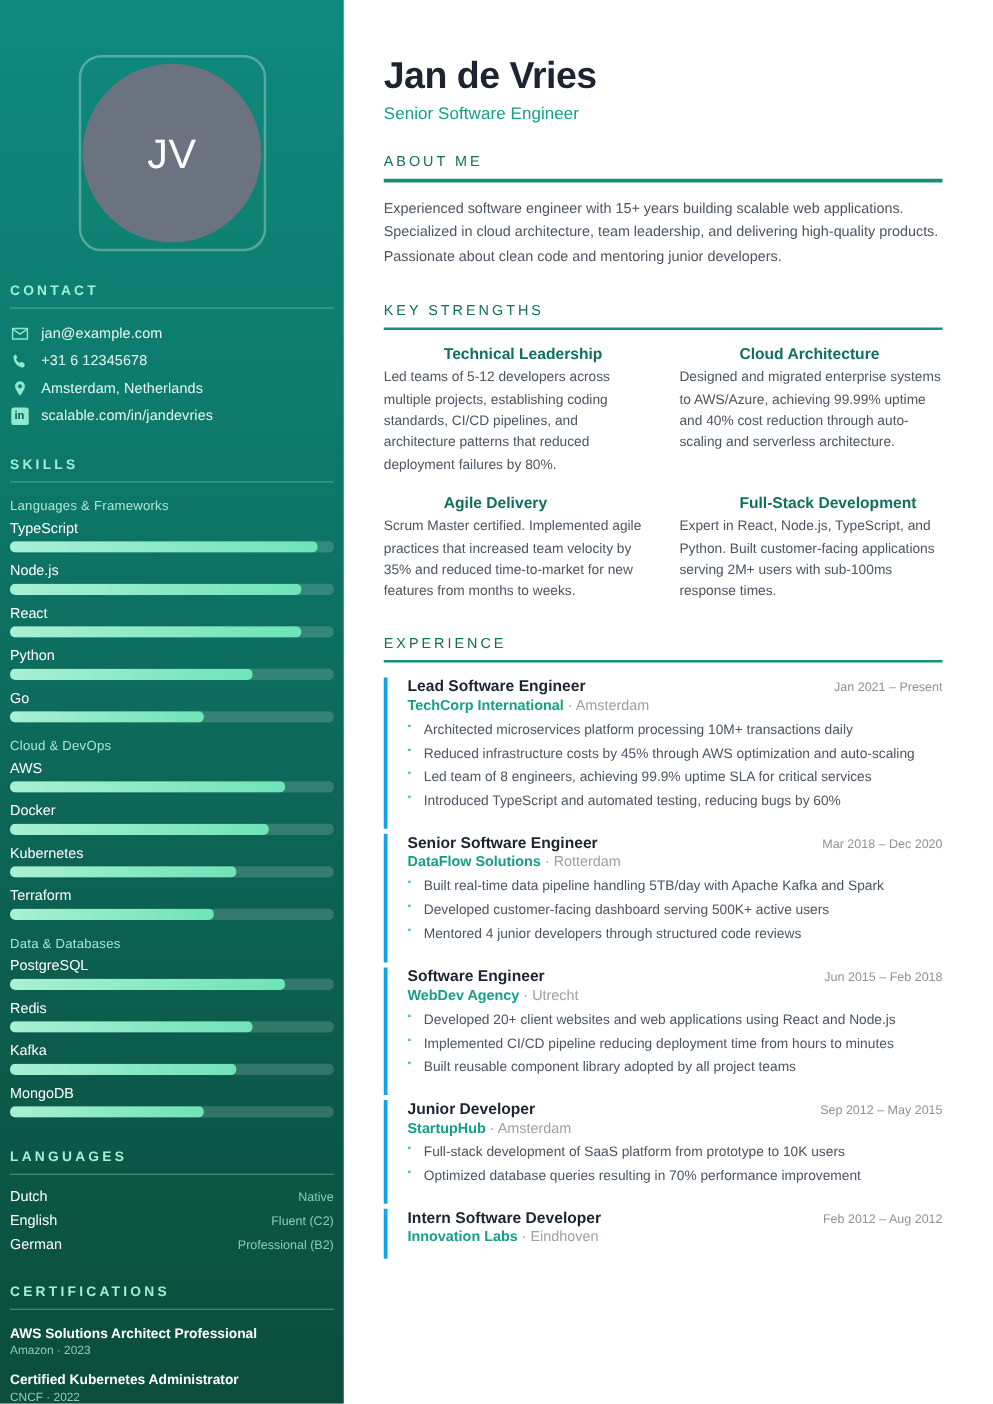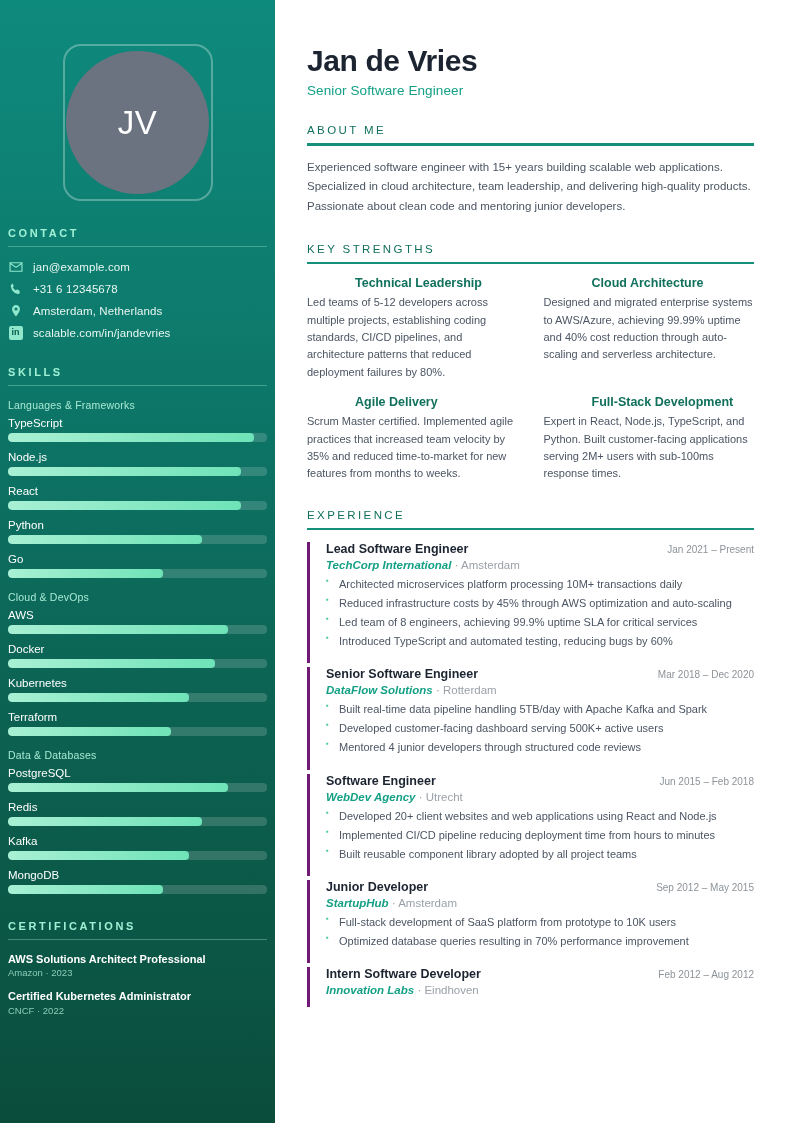--- a/index.html
+++ b/index.html
@@ -95,29 +95,29 @@
 
   .about-text { font-size: 11.5px; line-height: 1.72; color: #4b5563; }
 
   .strengths-grid {
     display: grid; grid-template-columns: 1fr 1fr; gap: 14px 26px;
   }
   .strength-title { font-size: 12.5px; font-weight: 700; color: #10705c; margin-bottom: 4px; margin-left: 48px; }
   .strength-body { font-size: 11px; line-height: 1.58; color: #4b5563; }
 
   .exp-item {
-    border-left: 3px solid #701a75;
+    border-left: 3px solid #0ea5e9;
     padding: 0 0 11px 16px;
     margin-bottom: 4px;
   }
   .exp-head { display: flex; justify-content: space-between; align-items: baseline; gap: 10px; }
   .exp-role { font-size: 12.5px; font-weight: 700; color: #1b2430; }
   .exp-dates { font-size: 10px; color: #8d9399; white-space: nowrap; }
   .exp-org { font-size: 11.5px; margin-top: 3px; }
-  .exp-company { color: #14a085; font-weight: 700; font-style: italic; }
+  .exp-company { color: #14a085; font-weight: 700; }
   .exp-location { color: #9aa1a8; }
   .exp-bullets { list-style: none; margin-top: 5px; }
   .exp-bullets li {
     font-size: 11px; line-height: 1.55; color: #4b5563;
     padding-left: 13px; position: relative; margin-bottom: 2px;
   }
   .exp-bullets li:before {
     content: "\25AA"; position: absolute; left: 0; top: -1px;
     color: #4fc8a8; font-size: 8px;
   }
@@ -264,20 +264,36 @@
         </div>
         <div>
           <div class="skill-name">MongoDB</div>
           <div class="bar-track">
               <div class="bar-fill" style="width: 60%;"></div>
             </div>
         </div>
       </div>
     </div>
 
+    <div class="side-section">
+      <div class="side-heading">LANGUAGES</div>
+      <div class="side-rule"></div>
+      <div class="lang-row">
+        <span class="lang-name">Dutch</span>
+        <span class="lang-level">Native</span>
+      </div>
+      <div class="lang-row">
+        <span class="lang-name">English</span>
+        <span class="lang-level">Fluent (C2)</span>
+      </div>
+      <div class="lang-row">
+        <span class="lang-name">German</span>
+        <span class="lang-level">Professional (B2)</span>
+      </div>
+    </div>
 
     <div class="side-section">
       <div class="side-heading">CERTIFICATIONS</div>
       <div class="side-rule"></div>
       <div class="cert-item">
         <div class="cert-name">AWS Solutions Architect Professional</div>
         <div class="cert-meta">Amazon · 2023</div>
       </div>
       <div class="cert-item">
         <div class="cert-name">Certified Kubernetes Administrator</div>

